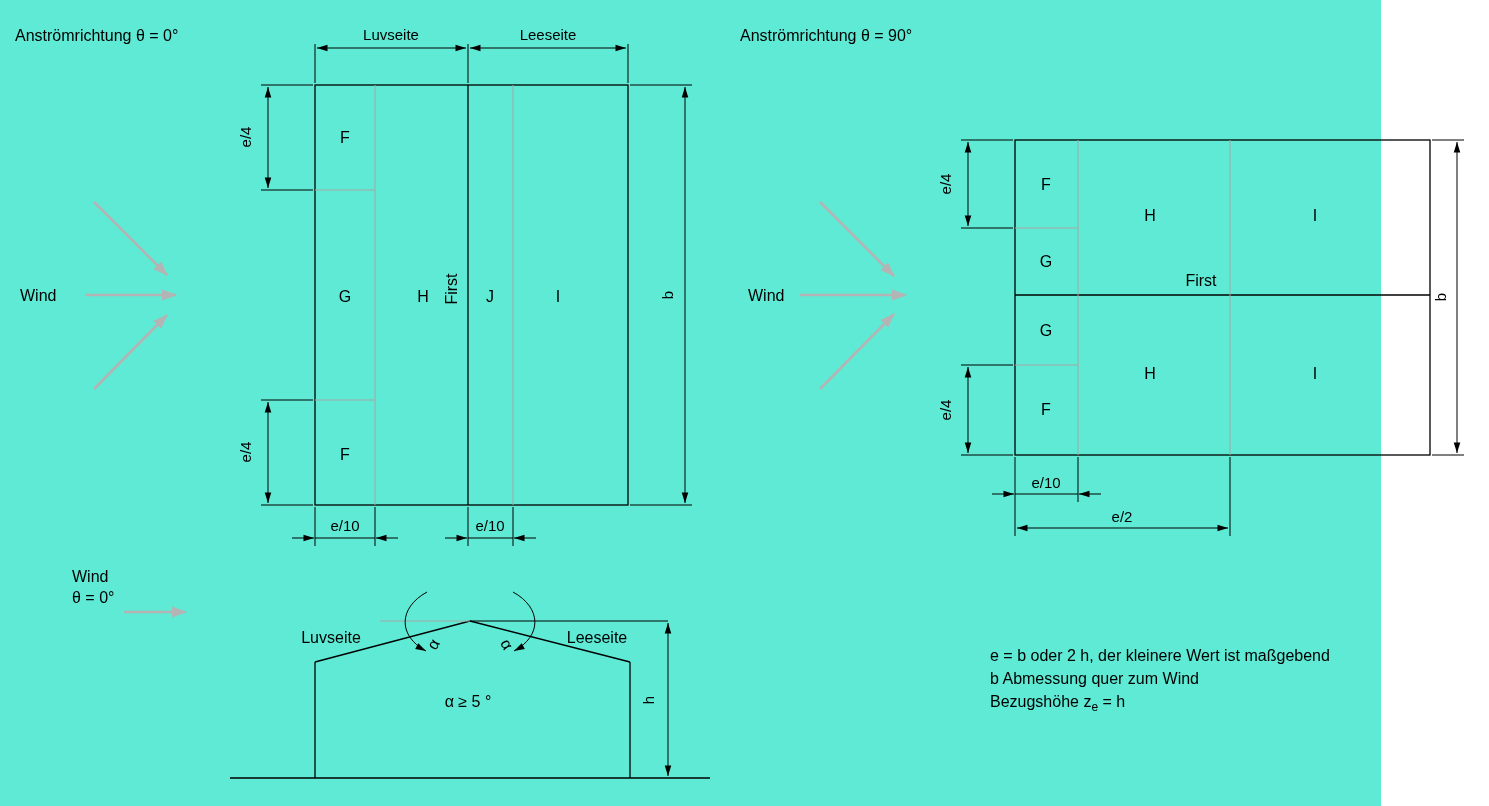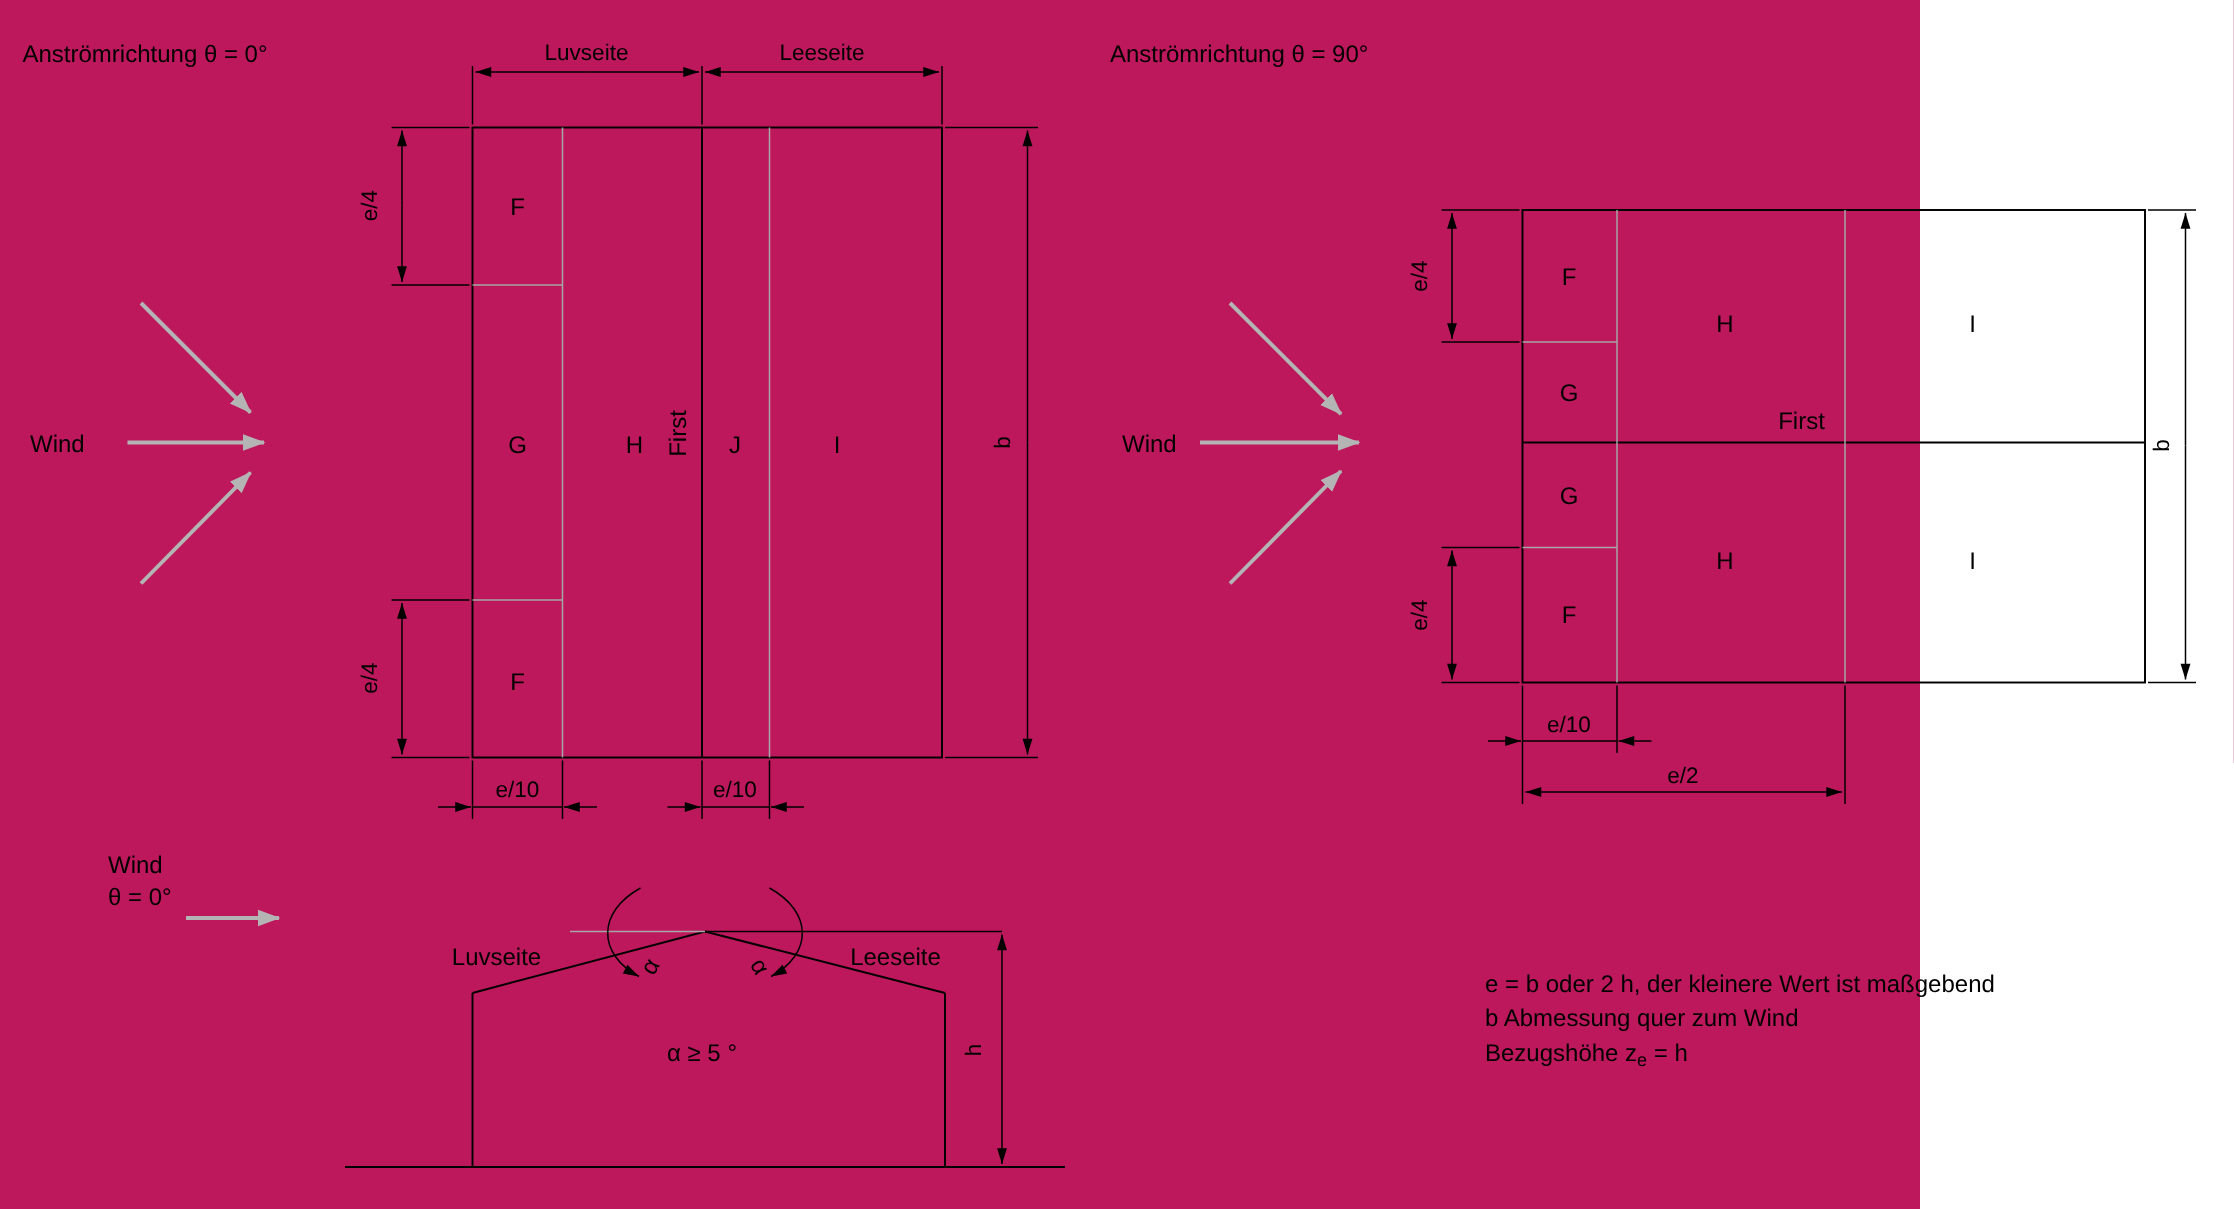--- a/index.html
+++ b/index.html
@@ -1,16 +1,16 @@
 <!DOCTYPE html>
 <html><head>
 <meta charset="utf-8">
 <style>
   html, body { margin: 0; padding: 0; background: #ffffff; }
-  .stage { position: relative; width: 1280px; height: 806px; background: #be185d; }
+  .stage { position: relative; width: 1381px; height: 806px; background: #5eead4; }
   svg text {
     font-family: "Liberation Sans", sans-serif;
     font-size: 16px;
     fill: #000000;
   }
   svg text.dimtext { font-size: 15px; }
   .obj  { stroke: #000000; stroke-width: 1.3; fill: none; }
   .zone { stroke: #a6a6a6; stroke-width: 1;   fill: none; }
   .dim  { stroke: #000000; stroke-width: 1;   fill: none; }
   .wind { stroke: #b4b4b4; stroke-width: 2.6; fill: none; }

